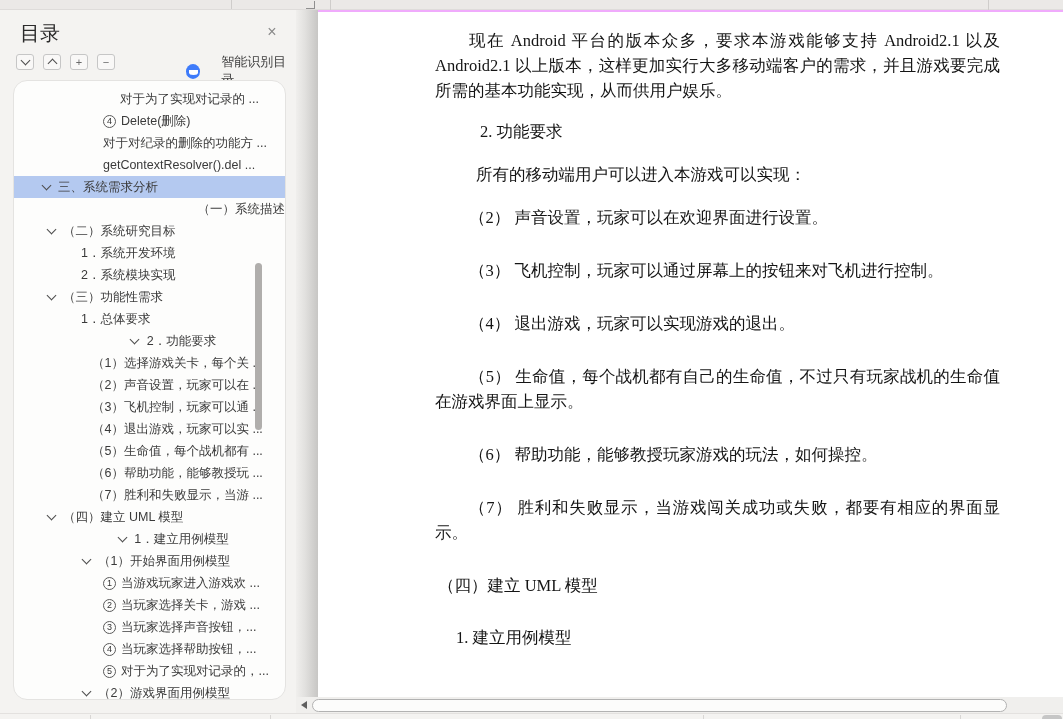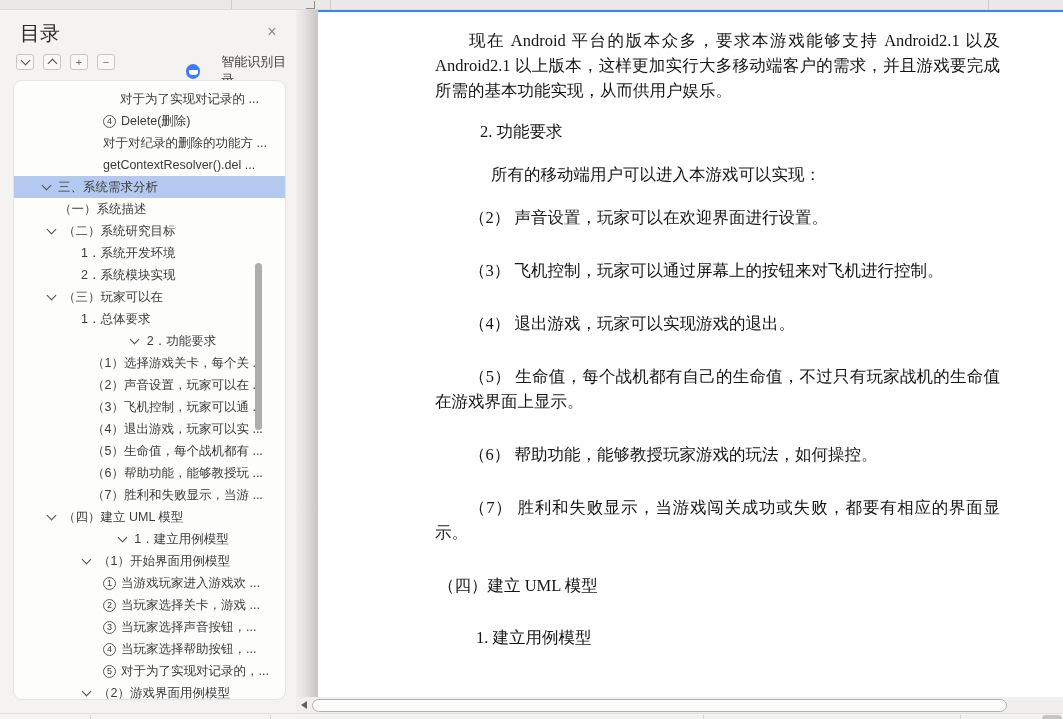--- a/index.html
+++ b/index.html
@@ -1,18 +1,18 @@
 <!DOCTYPE html>
 <html><head>
 <meta charset="utf-8">
 <style>
   * { margin:0; padding:0; box-sizing:border-box; }
   html,body { width:1063px; height:719px; overflow:hidden;
     font-family:"Liberation Sans", sans-serif; background:#f4f3f1; }
-  #screen { position:relative; width:1063px; height:719px; background:#3b82f6; }
+  #screen { position:relative; width:1063px; height:719px; background:#f0abfc; }
 
   
   .top-strip { position:absolute; left:0; top:0; width:1063px; height:10px;
     background:#ebe9e7; border-bottom:1px solid #dedcda; }
   .top-tick { position:absolute; top:0; width:1px; background:#cfcdcb; }
   .corner-mark { position:absolute; left:306px; top:1px; width:9px; height:8px;
     border-right:1px solid #8f8f8f; border-bottom:1px solid #8f8f8f; }
 
   
   .toc-panel { position:absolute; left:0; top:10px; width:296px; height:703px;
@@ -25,38 +25,38 @@
     background:#f9f8f7; display:flex; align-items:center; justify-content:center;
     color:#6a6a6a; font-size:11px; line-height:1; }
   .smart-btn { position:absolute; left:186px; top:43px; display:flex; align-items:center; gap:21px; }
   .smart-icon { width:15px; height:15px; border-radius:50%; background:#3e7bfa; position:relative; }
   .smart-icon::after { content:""; position:absolute; left:3px; top:6px; width:9px; height:5px;
     background:#fff; border-radius:0 0 9px 9px / 0 0 5px 5px; }
   .smart-label { font-size:13px; color:#3f3f3f; }
 
   
   .toc-card { position:absolute; left:13px; top:70px; width:273px; height:620px;
-    background:#fdfdfc; border:1px solid #e4e3e1; border-radius:9px;
+    background:#fdfdfc; border:1px solid #e4e3e1; border-radius:14px;
     overflow:hidden; padding-top:7px; }
   .trow { display:flex; align-items:center; height:22px; font-size:12.5px;
     color:#3a3a3a; white-space:nowrap; overflow:hidden; cursor:default; }
   .trow.sel { background:#b4c9f0; }
   .tlabel { white-space:nowrap; }
   .chevbox { width:16px; flex:0 0 16px; margin-right:4px; display:flex;
     align-items:center; justify-content:center; }
   .chev { width:7px; height:7px; border-right:1.3px solid #4c4c4c;
     border-bottom:1.3px solid #4c4c4c; transform:rotate(45deg); margin-top:-4px; }
   .numicon { flex:0 0 13px; width:13px; height:13px; border:1px solid #5a5a5a;
     border-radius:50%; font-size:9px; line-height:11px; text-align:center;
     color:#333; margin-right:5px; }
   
   .ind-1 { padding-left:106px; }
   .ind-2 { padding-left:89px; }
   .ind-3 { padding-left:24px; }
-  .ind-4 { padding-left:45px; }
+  .ind-4 { padding-left:45px;justify-content:flex-end; }
   .ind-5 { padding-left:29px; }
   .ind-6 { padding-left:67px; }
   .ind-7 { padding-left:44px;justify-content:center; }
   .ind-8 { padding-left:78px; }
   .ind-9 { padding-left:64px; }
 
   .tree-scrollbar { position:absolute; left:255px; top:253px; width:7px; height:167px;
     background:#b0aeac; border-radius:4px; }
 
   
@@ -66,24 +66,24 @@
   
   .page { position:absolute; left:318px; top:12px; width:745px; height:685px;
     background:#ffffff; overflow:hidden; }
   .doc-content { position:absolute; left:0; top:0; width:745px; height:685px;
     padding:16px 63px 16px 117px;
     font-family:"Liberation Serif","DejaVu Serif",serif;
     font-size:16.5px; line-height:25px; color:#151515; text-align:justify; }
   .para { margin:0 0 28px 0; }
   .para.body-indent { text-indent:34px; margin-bottom:16px; }
   .para.num-heading { margin-left:45px; margin-bottom:18px; }
-  .para.lead { margin-left:56px; margin-bottom:18px; }
+  .para.lead { margin-left:41px; margin-bottom:18px; }
   .para.item { text-indent:34px; margin-bottom:28px; }
   .para.heading-paren { margin-left:3px; margin-bottom:27px; }
-  .para.sub-num { margin-left:41px; margin-bottom:0; }
+  .para.sub-num { margin-left:21px; margin-bottom:0; }
 
   
   .hscroll-zone { position:absolute; left:296px; top:697px; width:767px; height:16px;
     background:#f0efed; }
   .hscroll-left-arrow { position:absolute; left:5px; top:4px; width:0; height:0;
     border-top:4px solid transparent; border-bottom:4px solid transparent;
     border-right:6px solid #5f5f5f; cursor:pointer; }
   .hscroll-thumb { position:absolute; left:16px; top:2px; width:695px; height:13px;
     background:#fcfcfb; border:1px solid #b2b2b2; border-radius:7px; cursor:pointer; }
 
@@ -155,21 +155,21 @@
         <div class="trow ind-6">
           <span class="tlabel">1．系统开发环境</span>
         </div>
         <div class="trow ind-6">
           <span class="tlabel">2．系统模块实现</span>
         </div>
         <div class="trow ind-5">
           <span class="chevbox">
             <span class="chev"></span>
           </span>
-          <span class="tlabel">（三）玩家可以在</span>
+          <span class="tlabel">（三）功能性需求</span>
         </div>
         <div class="trow ind-6">
           <span class="tlabel">1．总体要求</span>
         </div>
         <div class="trow ind-7">
           <span class="chevbox">
             <span class="chev"></span>
           </span>
           <span class="tlabel">2．功能要求</span>
         </div>

